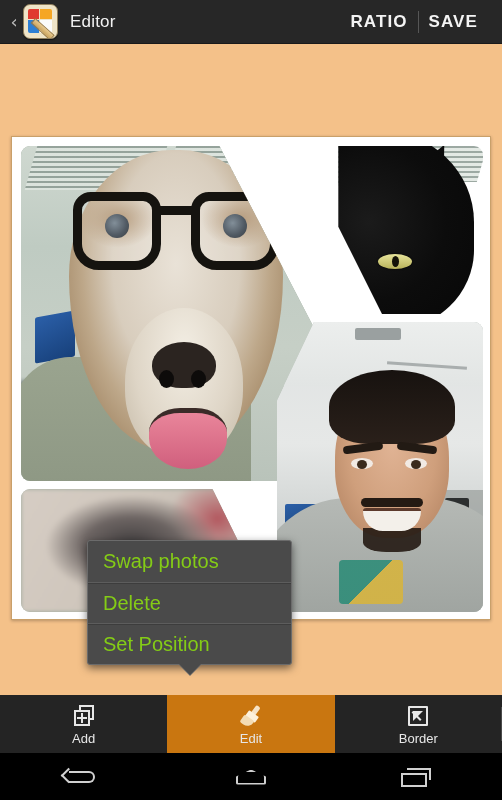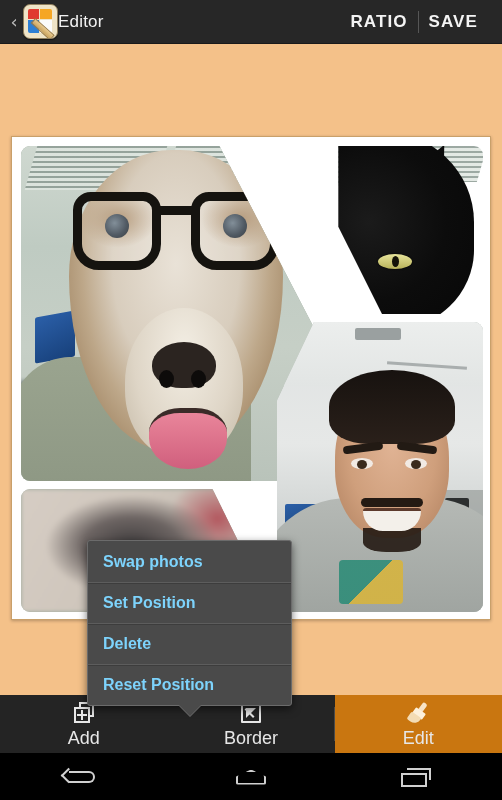--- a/index.html
+++ b/index.html
@@ -66,20 +66,21 @@
     width: 26px; height: 7px;
     background: linear-gradient(#e8c98c, #c9a25e);
     transform: rotate(42deg);
     transform-origin: 0 50%;
     border: 1px solid #9a7a43;
     box-sizing: border-box;
   }
   .app-title {
     color: #f2f2f2;
     font-size: 17px;
+    margin-left: 12px;
     letter-spacing: .2px;
     flex: 1 1 auto;
   }
   .act {
     color: #f4f4f4;
     font-size: 17px;
     font-weight: bold;
     letter-spacing: 1.1px;
     padding: 0 10px;
     flex: 0 0 auto;
@@ -407,24 +408,23 @@
     border: 1px solid #6b6b6b;
     border-radius: 3px;
     box-shadow: 0 3px 8px rgba(0,0,0,.55);
     z-index: 60;
   }
   .ctxmenu .mi {
     height: 41px;
     display: flex;
     align-items: center;
     padding-left: 15px;
-    color: #7dd3fc;
-    font-size: 16px;
-    box-sizing: border-box;
-    font-weight: bold;
+    color: #84cc16;
+    font-size: 20px;
+    box-sizing: border-box;
   }
   .ctxmenu .mi + .mi {
     border-top: 1px solid #5d5d5d;
     box-shadow: inset 0 1px 0 #3d3d3d;
   }
   .ctx-arrow {
     position: absolute;
     left: 50%;
     bottom: -11px;
     margin-left: -11px;
@@ -446,21 +446,21 @@
   }
   .tab {
     flex: 1 1 0;
     position: relative;
     display: flex;
     flex-direction: column;
     align-items: center;
     justify-content: center;
     gap: 4px;
     color: #e7e7e7;
-    font-size: 18px;
+    font-size: 13px;
   }
   .tab.active { background: #C97610; }
   .tab .tab-sep {
     position: absolute;
     right: 0; top: 12px;
     width: 1px; height: 34px;
     background: #4a4a4a;
   }
   .tab-icon { width: 24px; height: 24px; position: relative; }
   .tab-label { line-height: 1; }
@@ -668,56 +668,55 @@
     </div>
 
     <div class="cell cell-4">
       <div class="img blur-bg"></div>
     </div>
 
   </div>
 
   <div class="ctxmenu">
     <div class="mi">Swap photos</div>
+    <div class="mi">Delete</div>
     <div class="mi">Set Position</div>
-    <div class="mi">Delete</div>
-    <div class="mi">Reset Position</div>
     <div class="ctx-arrow"></div>
   </div>
 
   <div class="tabbar">
 
     <div class="tab">
       <div class="tab-icon ic-add">
         <div class="sq-b"></div>
           <div class="sq-f"></div>
           <div class="pl-h"></div>
           <div class="pl-v"></div>
       </div>
       <div class="tab-label">Add</div>
     </div>
 
+    <div class="tab active">
+      <div class="tab-icon ic-brush">
+        <div class="handle"></div>
+          <div class="ferrule"></div>
+          <div class="bristle"></div>
+      </div>
+      <div class="tab-label">Edit</div>
+    </div>
+
     <div class="tab">
       <div class="tab-sep"></div>
       <div class="tab-icon ic-border">
         <div class="frame"></div>
           <div class="arr"></div>
       </div>
       <div class="tab-label">Border</div>
     </div>
 
-    <div class="tab active">
-      <div class="tab-icon ic-brush">
-        <div class="handle"></div>
-          <div class="ferrule"></div>
-          <div class="bristle"></div>
-      </div>
-      <div class="tab-label">Edit</div>
-    </div>
-
 
   </div>
 
   <div class="navbar">
     <div class="nav-btn nav-back"></div>
     <div class="nav-btn nav-home"></div>
     <div class="nav-btn nav-recent"></div>
   </div>
 
 </div>

